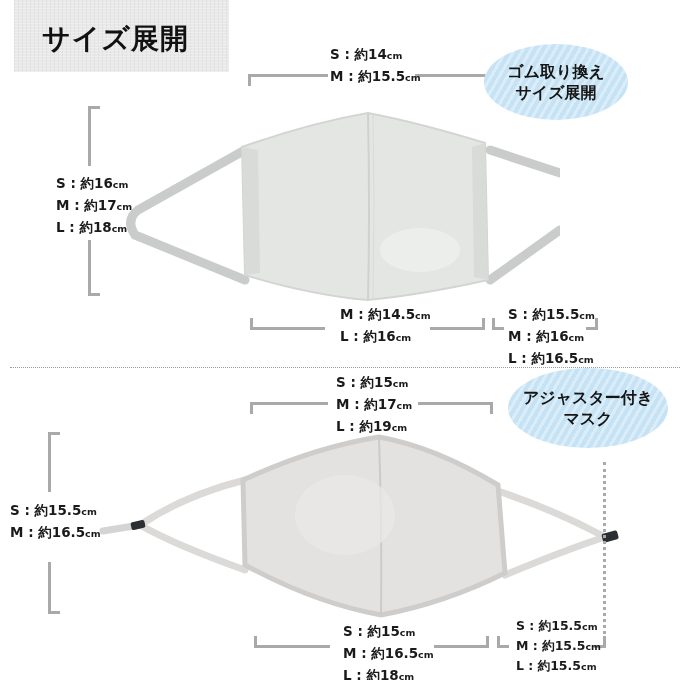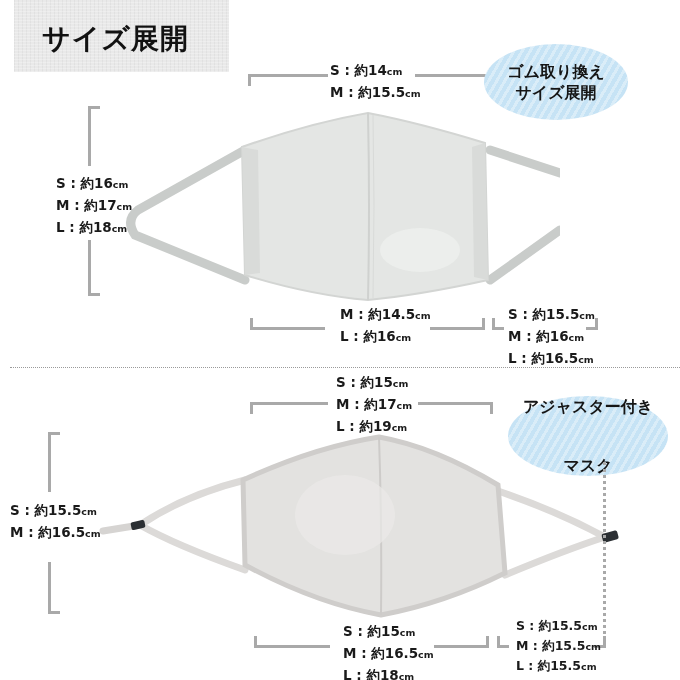--- a/index.html
+++ b/index.html
@@ -56,21 +56,21 @@
 <div class="title-box">
   <span class="title-text">サイズ展開</span>
 </div>
 
 <section>
 
   <div class="line-h" style="left:248px; top:74px; width:80px;"></div>
   <div class="tick-v" style="left:248px; top:74px; height:12px;"></div>
   <div class="line-h" style="left:415px; top:74px; width:78px;"></div>
   <div class="tick-v" style="left:490px; top:74px; height:12px;"></div>
-  <div class="dim" style="left:330px; top:44px;margin-top:16px;">
+  <div class="dim" style="left:330px; top:44px;">
     <span class="row"><span>S : 約14</span><span class="unit">cm</span></span>
     <span class="row"><span>M : 約15.5</span><span class="unit">cm</span></span>
   </div>
 
   <div class="badge" style="left:484px; top:44px; width:144px; height:76px;">
     <span>ゴム取り換え</span>
     <span>サイズ展開</span>
   </div>
 
   <div class="tick-h" style="left:88px; top:106px; width:12px;"></div>
@@ -127,21 +127,21 @@
   <div class="line-h" style="left:250px; top:402px; width:78px;"></div>
   <div class="tick-v" style="left:250px; top:402px; height:12px;"></div>
   <div class="line-h" style="left:418px; top:402px; width:75px;"></div>
   <div class="tick-v" style="left:490px; top:402px; height:12px;"></div>
   <div class="dim" style="left:336px; top:372px;">
     <span class="row"><span>S : 約15</span><span class="unit">cm</span></span>
     <span class="row"><span>M : 約17</span><span class="unit">cm</span></span>
     <span class="row"><span>L : 約19</span><span class="unit">cm</span></span>
   </div>
 
-  <div class="badge" style="left:508px; top:396px; width:160px; height:80px;justify-content:space-between;">
+  <div class="badge" style="left:508px; top:368px; width:160px; height:80px;">
     <span>アジャスター付き</span>
     <span>マスク</span>
   </div>
 
   <div class="tick-h" style="left:48px; top:432px; width:12px;"></div>
   <div class="line-v" style="left:48px; top:432px; height:60px;"></div>
   <div class="line-v" style="left:48px; top:562px; height:52px;"></div>
   <div class="tick-h" style="left:48px; top:611px; width:12px;"></div>
   <div class="dim" style="left:10px; top:500px;">
     <span class="row"><span>S : 約15.5</span><span class="unit">cm</span></span>

